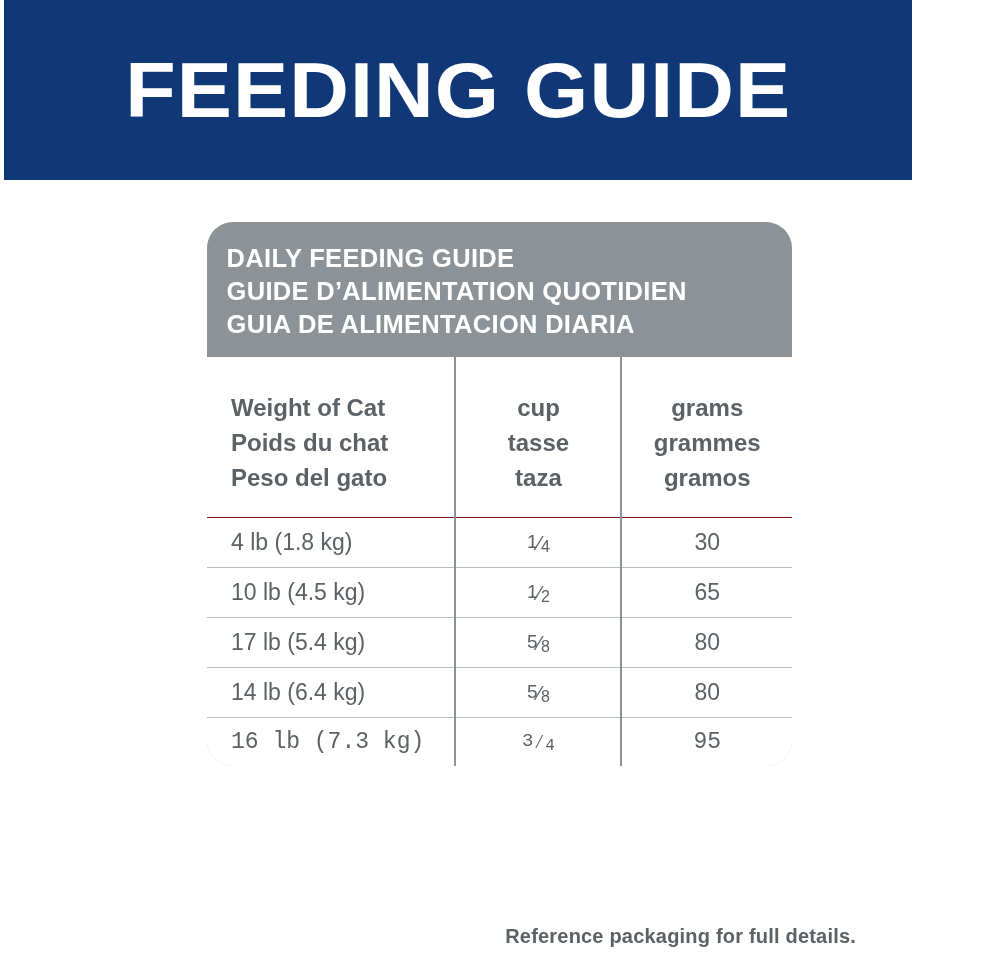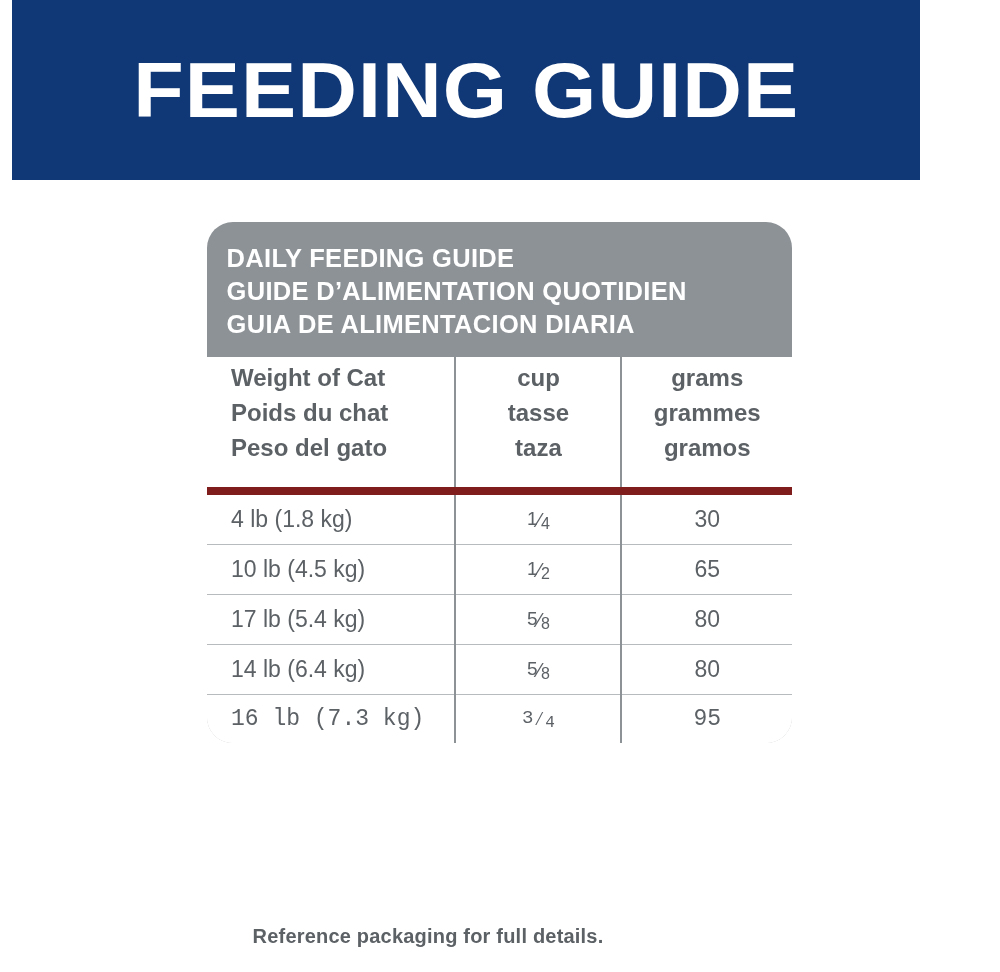--- a/index.html
+++ b/index.html
@@ -15,21 +15,21 @@
   }
   .page {
     position: relative;
     width: 1000px;
     height: 972px;
   }
 
   
   .header-banner {
     position: absolute;
-    left: 12px;
+    left: 4px;
     top: 0;
     width: 908px;
     height: 180px;
     background: #103877;
     display: flex;
     align-items: center;
     justify-content: center;
   }
   .header-title {
     color: #ffffff;
@@ -79,22 +79,22 @@
     background: #ffffff;
     color: #5c6166;
     text-align: center;
     vertical-align: middle;
     font-family: "Liberation Sans", sans-serif;
   }
   table.feeding-table thead th {
     font-weight: bold;
     font-size: 24px;
     line-height: 1.45;
-    padding: 4px 4px 22px 4px;
-    border-bottom: 8px solid #7f1d1d;
+    padding: 34px 4px 22px 4px;
+    border-bottom: 1px solid #7f1d1d;
     margin-top: 40px;
   }
   table.feeding-table thead th.col-weight {
     width: 41%;
     text-align: left;
     padding-left: 24px;
     border-right: 2px solid #8d9297;
   }
   table.feeding-table thead th.col-cup {
     width: 29%;
@@ -142,21 +142,21 @@
   .frac .slash {
     font-size: 20px;
   }
 
   
   .footnote {
     position: absolute;
     left: 0;
     top: 925px;
     width: 856px;
-    text-align: center;
+    text-align: right;
     color: #5c6166;
     font-weight: bold;
     font-size: 20px;
     letter-spacing: 0.2px;
   }
 </style>
 </head>
 <body>
 
 <div class="page">

